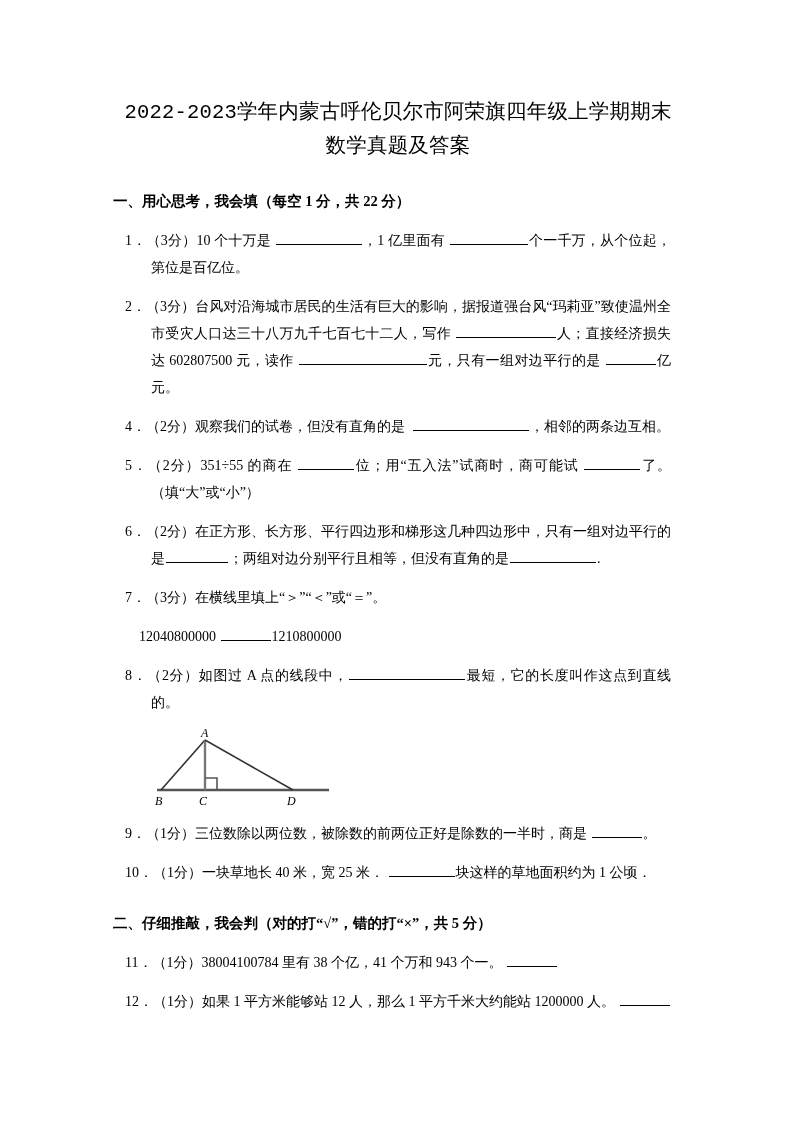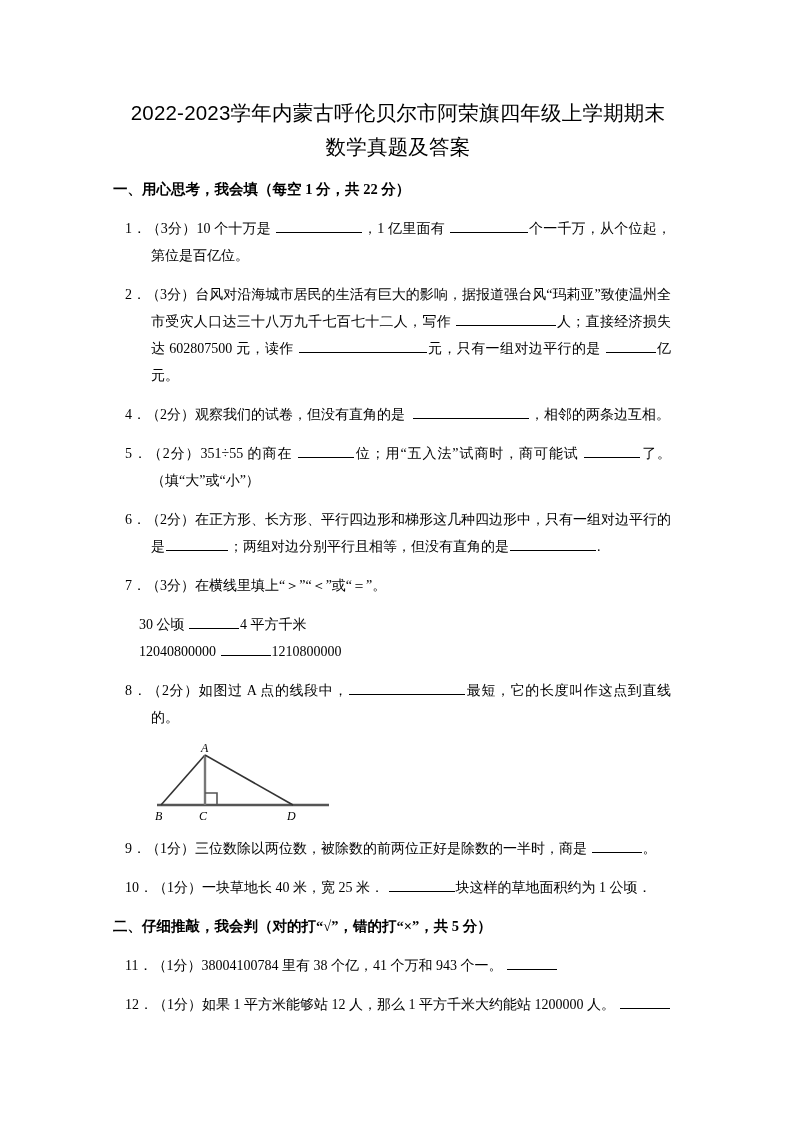--- a/index.html
+++ b/index.html
@@ -20,35 +20,35 @@
   .content {
     position: absolute;
     left: 113px;
     top: 96px;
     width: 570px;
   }
 
   
   .doc-title {
     text-align: center;
-    font-family: Liberation Sans, sans-serif;
+    font-family: Liberation Mono, monospace;
     font-size: 20.5px;
     line-height: 34px;
     letter-spacing: 0.2px;
     margin: 0 0 8px 0;
     font-weight: 400;
   }
   .doc-title .line2 { display: block; }
 
   
   .section-head {
     font-weight: bold;
     font-size: 14.5px;
     line-height: 27px;
-    margin-top: 12px;
+    margin-top: 24px;
     margin-bottom: 2px;
     letter-spacing: 0px;
   }
 
   
   .q {
     font-size: 14px;
     line-height: 27px;
     text-align: justify;
     text-justify: inter-ideograph;
@@ -131,24 +131,20 @@
     </div>
 
     <div class="q hang">
       <span>6．</span><span>（2分）</span><span>在正方形、长方形、平行四边形和梯形这几种四边形中，只有一组对边平行的是</span><span class="bl w62"></span><span>；两组对边分别平行且相等，但没有直角的是</span><span class="bl w86"></span><span>.</span>
     </div>
 
     <div class="q hang">
       <span>7．</span><span>（3分）</span><span>在横线里填上“＞”“＜”或“＝”。</span>
     </div>
     <div class="sub-line">
-      <span>30 公顷</span>
-      <span class="bl w50"></span><span>4 平方千米</span>
-    </div>
-    <div class="sub-line">
       <span>12040800000</span>
       <span class="bl w50"></span><span>1210800000</span>
     </div>
 
     <div class="q hang">
       <span>8．</span><span>（2分）</span><span>如图过 A 点的线段中，</span><span class="bl w116"></span><span>最短，它的长度叫作这点到直线的</span><span>。</span>
     </div>
 
     <div class="figure-wrap">
       <svg width="180" height="80" viewBox="0 0 180 80">

